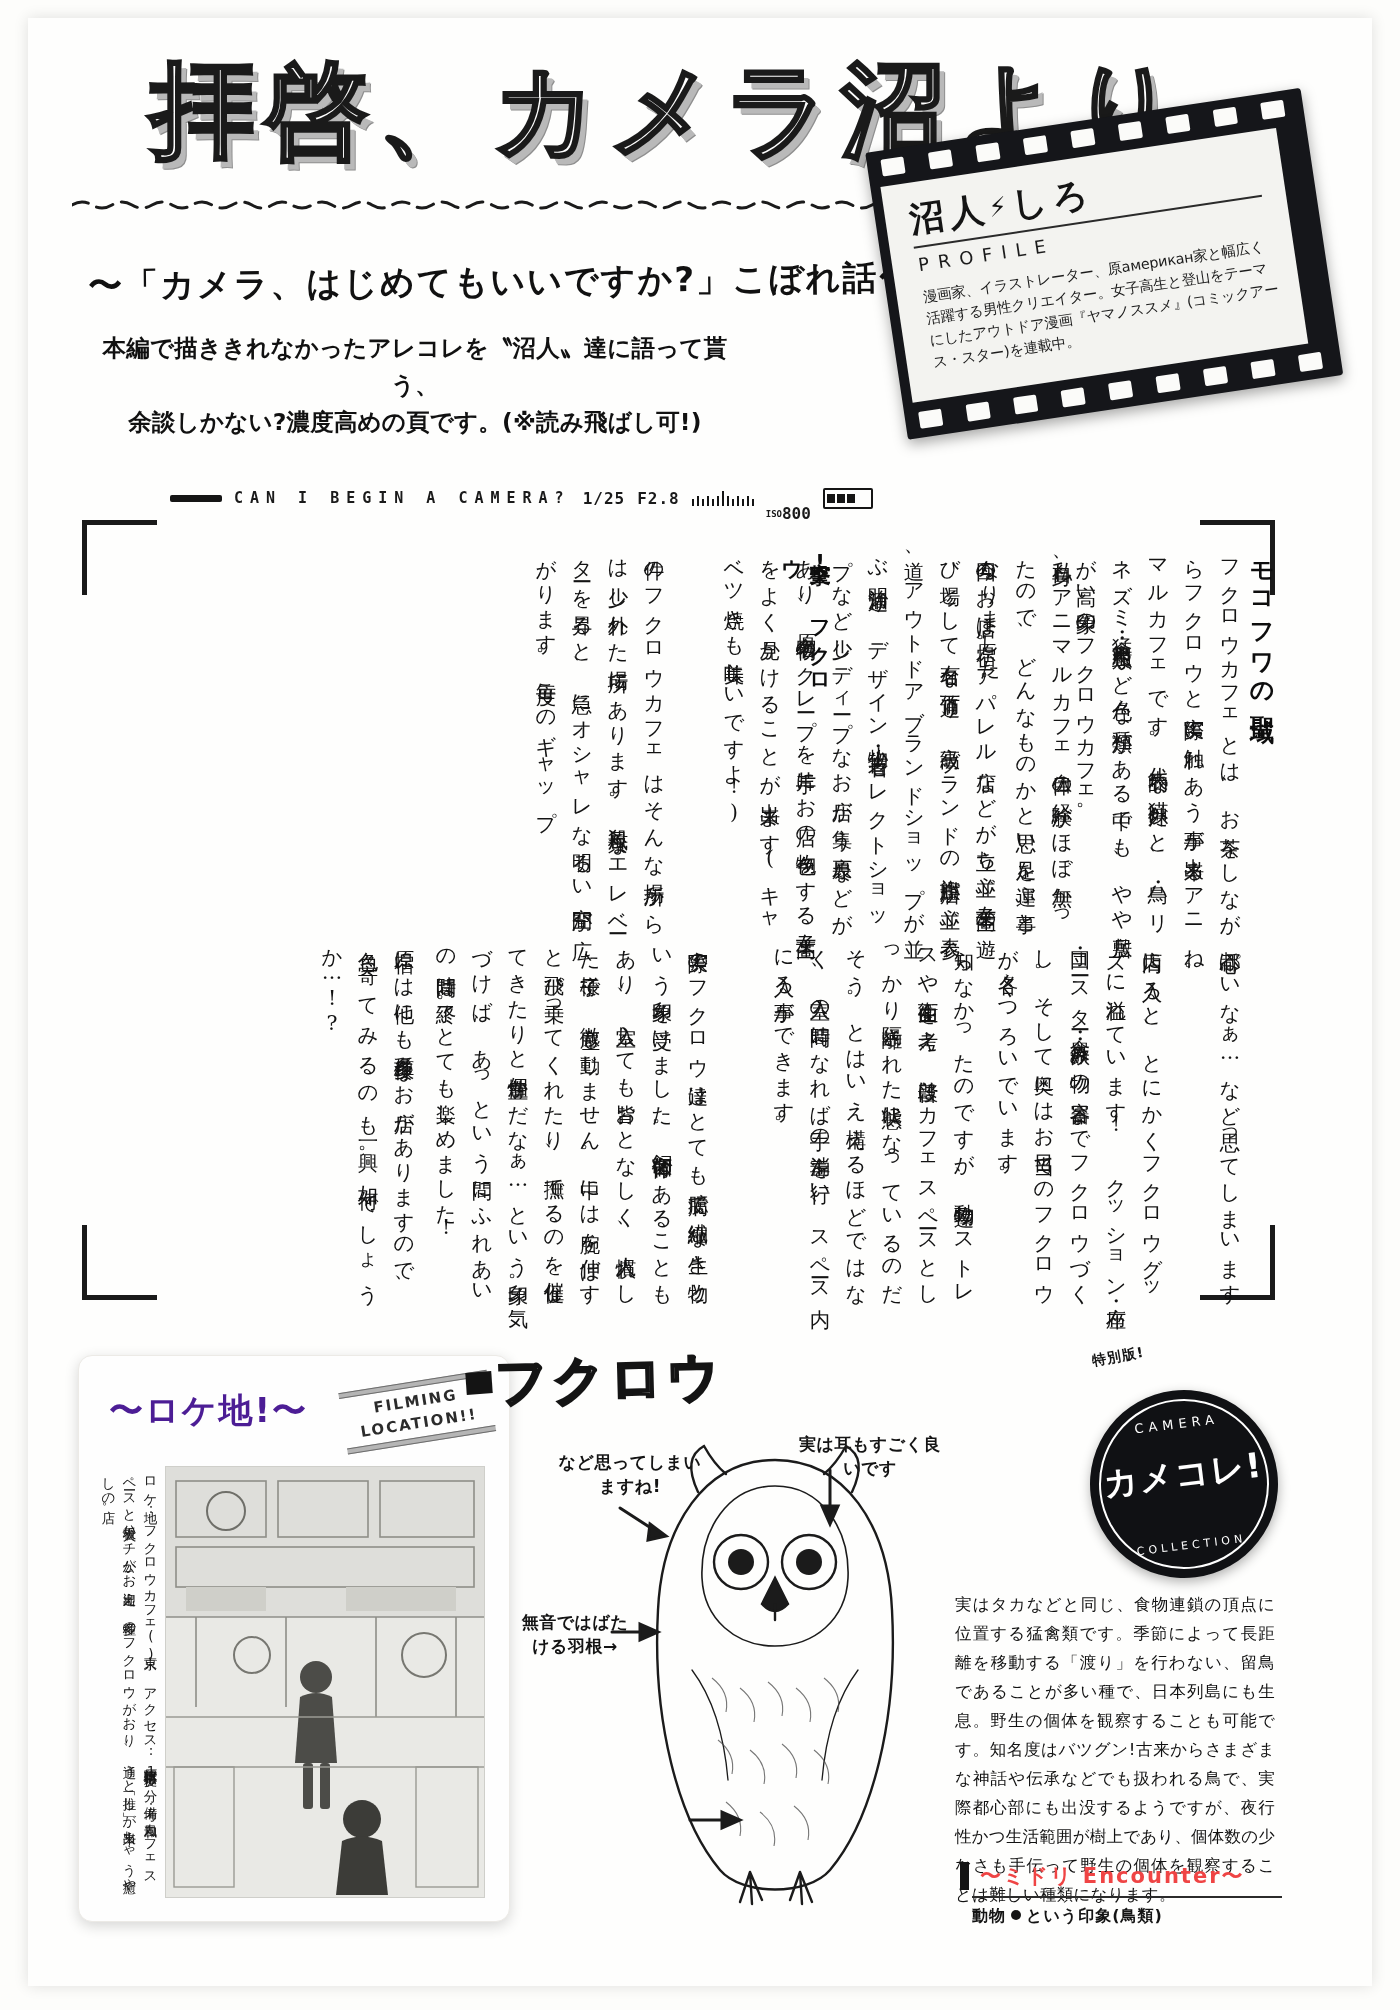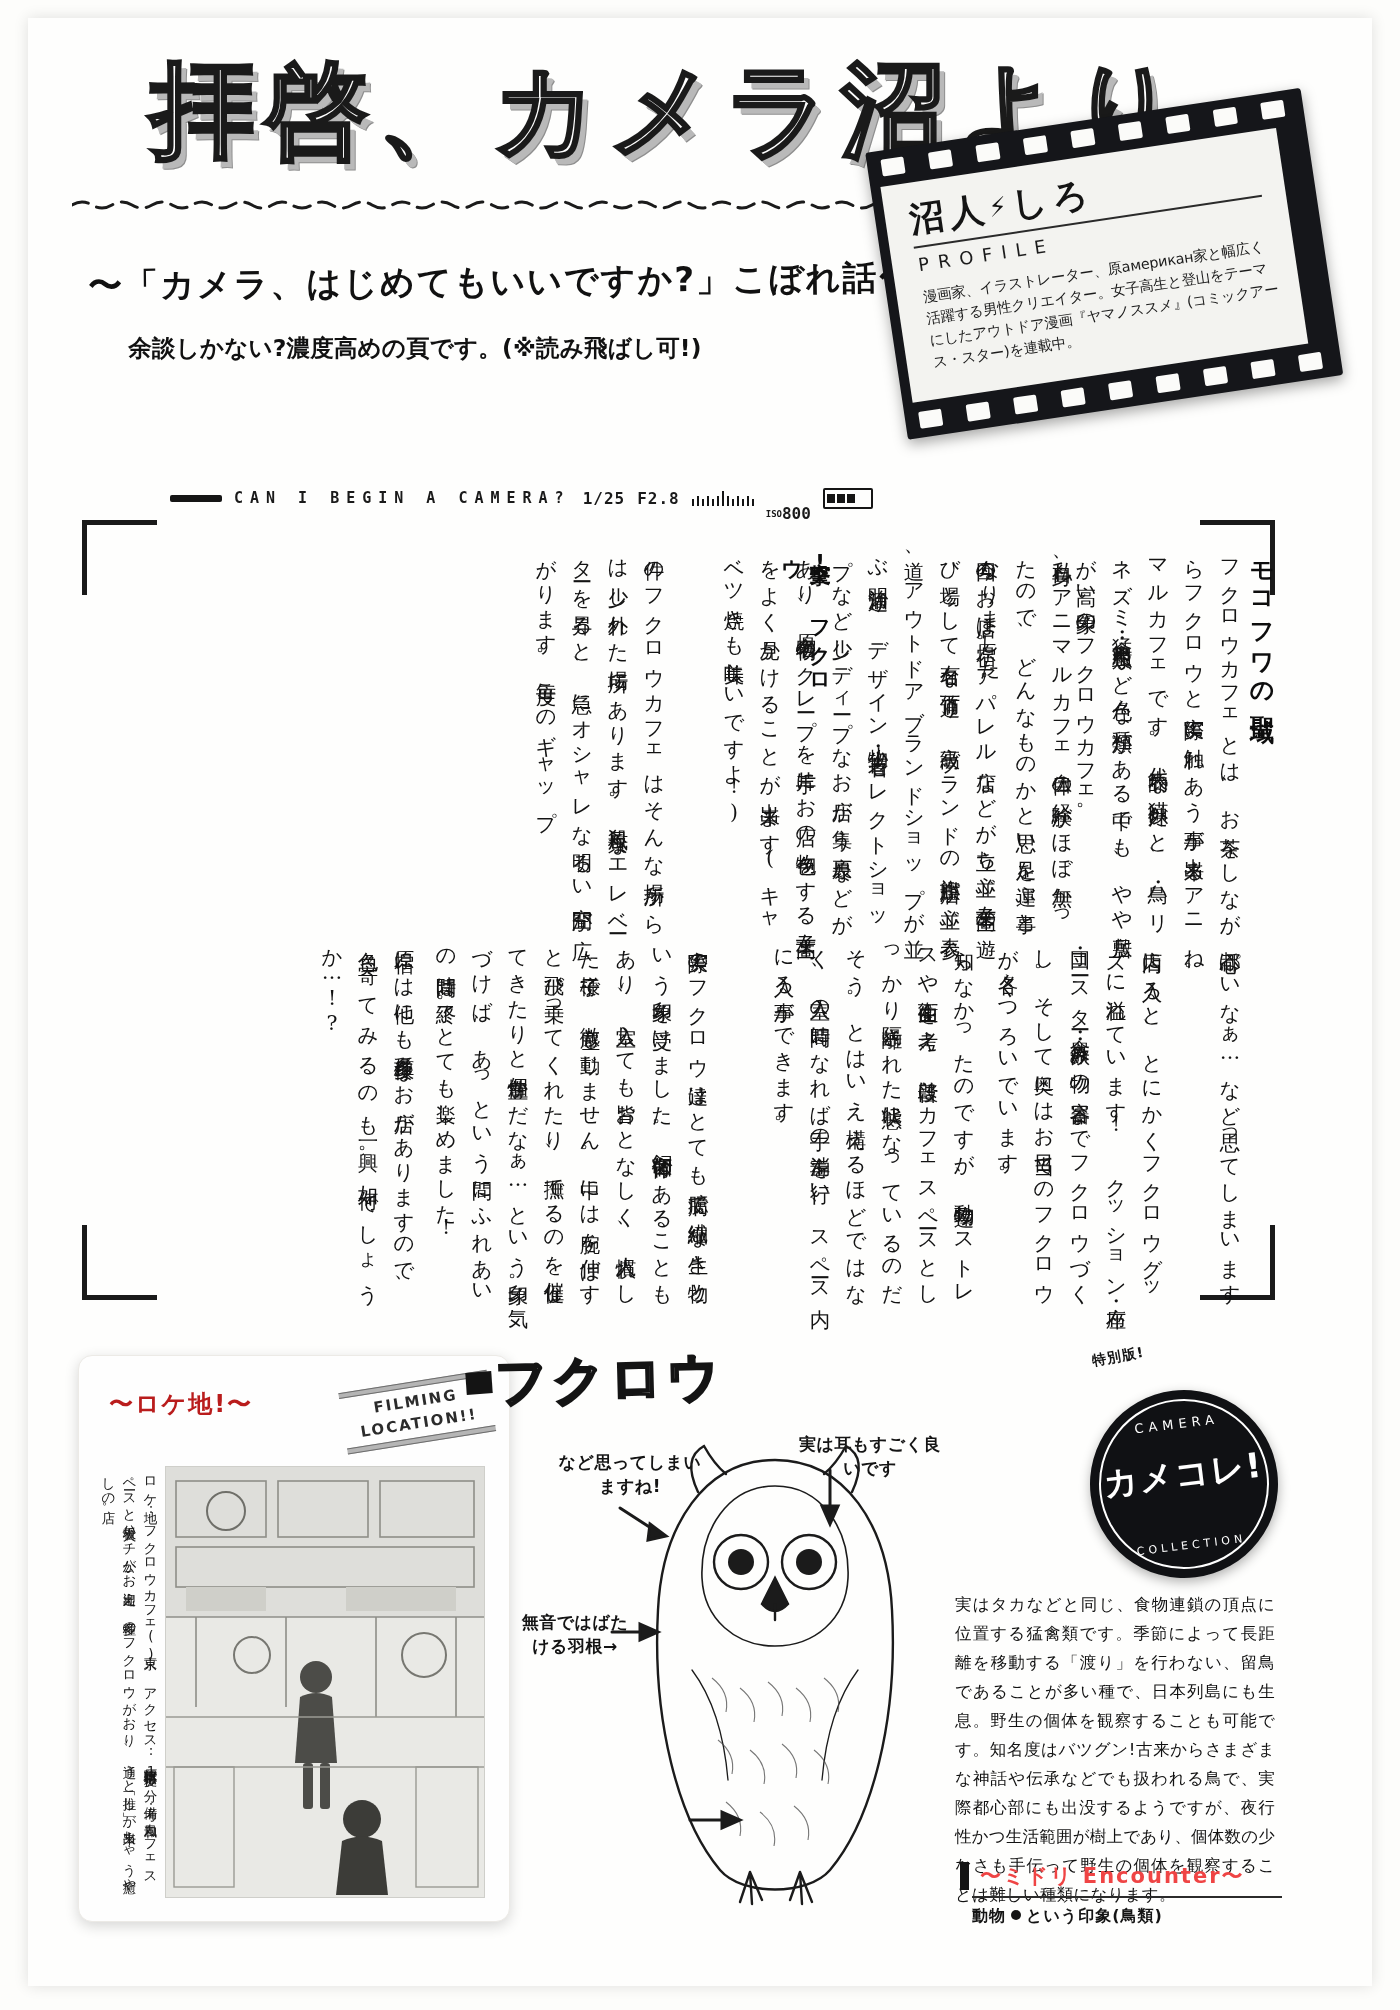--- a/index.html
+++ b/index.html
@@ -105,21 +105,21 @@
   .bk-tr{border-left:none;border-bottom:none;}
   .bk-br{border-left:none;border-top:none;}
   
   .loccard{
     position:absolute;left:78px;top:1355px;width:430px;height:565px;
     background:#fefefe;border-radius:14px;box-shadow:0 4px 14px rgba(0,0,0,.16);
     border:1px solid #eceae6;
   }
   .loc-title{
     position:absolute;left:30px;top:32px;font-family:"DejaVu Sans",sans-serif;
-    font-weight:bold;font-size:24px;letter-spacing:2px;color:#b91c1c;white-space:nowrap;
+    font-weight:bold;font-size:34px;letter-spacing:2px;color:#4c1d95;white-space:nowrap;
   }
   .stamp{
     position:absolute;right:16px;top:22px;width:150px;height:78px;
     transform:rotate(-9deg);font-family:"DejaVu Sans",sans-serif;
     font-size:15px;font-weight:bold;letter-spacing:2px;color:#2b2b2b;
     text-align:center;line-height:22px;
   }
   .stamp .bar{height:4px;background:#b5b5b5;margin:3px 0;border-top:1px solid #6d6d6d;border-bottom:1px solid #6d6d6d;}
   .photo{
     position:absolute;left:86px;top:110px;width:318px;height:430px;
@@ -200,20 +200,21 @@
 
   <div class="squiggle">
     <svg width="1030" height="16" viewBox="0 0 1030 16">
       <path d="M0 9 q10 -6 20 0 t20 0 t20 0 t20 0 t20 0 t20 0 t20 0 t20 0 t20 0 t20 0 t20 0 t20 0 t20 0 t20 0 t20 0 t20 0 t20 0 t20 0 t20 0 t20 0 t20 0 t20 0 t20 0 t20 0 t20 0 t20 0 t20 0 t20 0 t20 0 t20 0 t20 0 t20 0 t20 0 t20 0 t20 0 t20 0 t20 0 t20 0 t20 0 t20 0 t20 0 t20 0 t20 0 t20 0 t20 0 t20 0 t20 0 t20 0 t20 0 t20 0 t20 0" fill="none" stroke="#1b1b1b" stroke-width="3" stroke-linecap="round" stroke-dasharray="17 9"></path>
     </svg>
   </div>
 
   <div class="hand-sub">〜「カメラ、はじめてもいいですか?」こぼれ話〜</div>
 
   <div class="lead">
+    <div>本編で描ききれなかったアレコレを〝沼人〟達に語って貰う、</div>
     <div>余談しかない?濃度高めの頁です。(※読み飛ばし可!)</div>
   </div>
 
   <div class="filmstrip">
     <div class="film-body">
 
       <div class="perf" style="left:14px;top:9px"></div>
       <div class="perf" style="left:62px;top:9px"></div>
       <div class="perf" style="left:110px;top:9px"></div>
       <div class="perf" style="left:158px;top:9px"></div>

